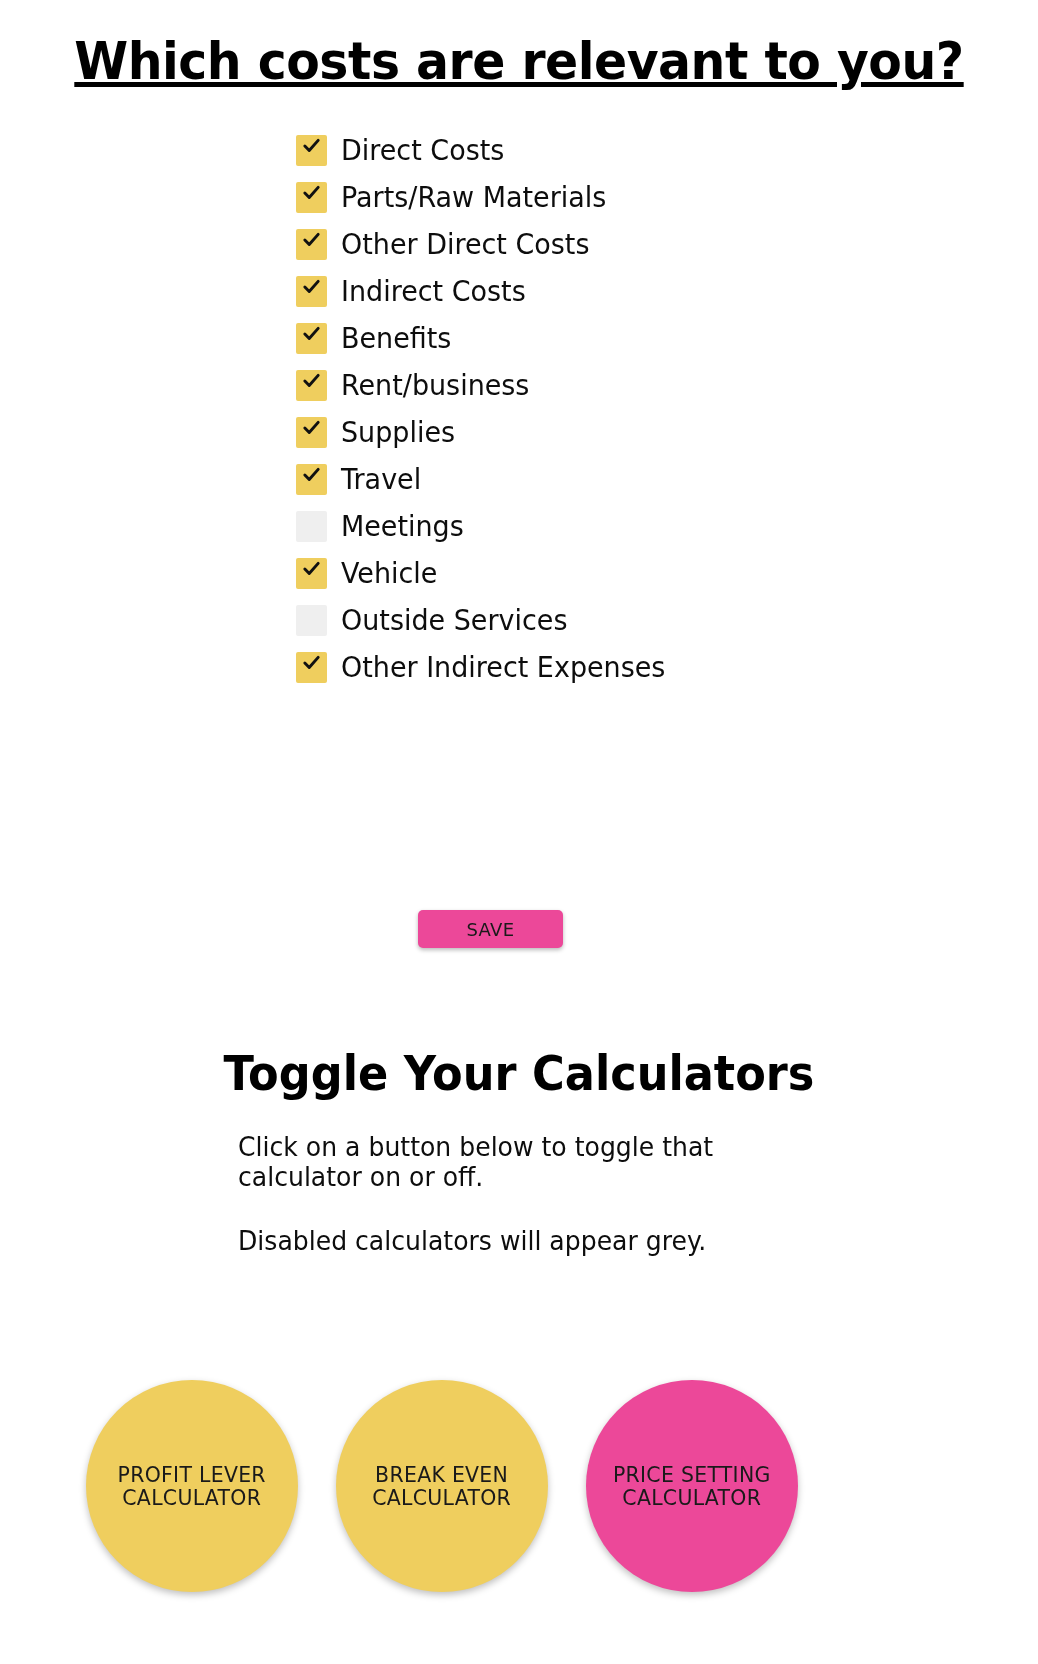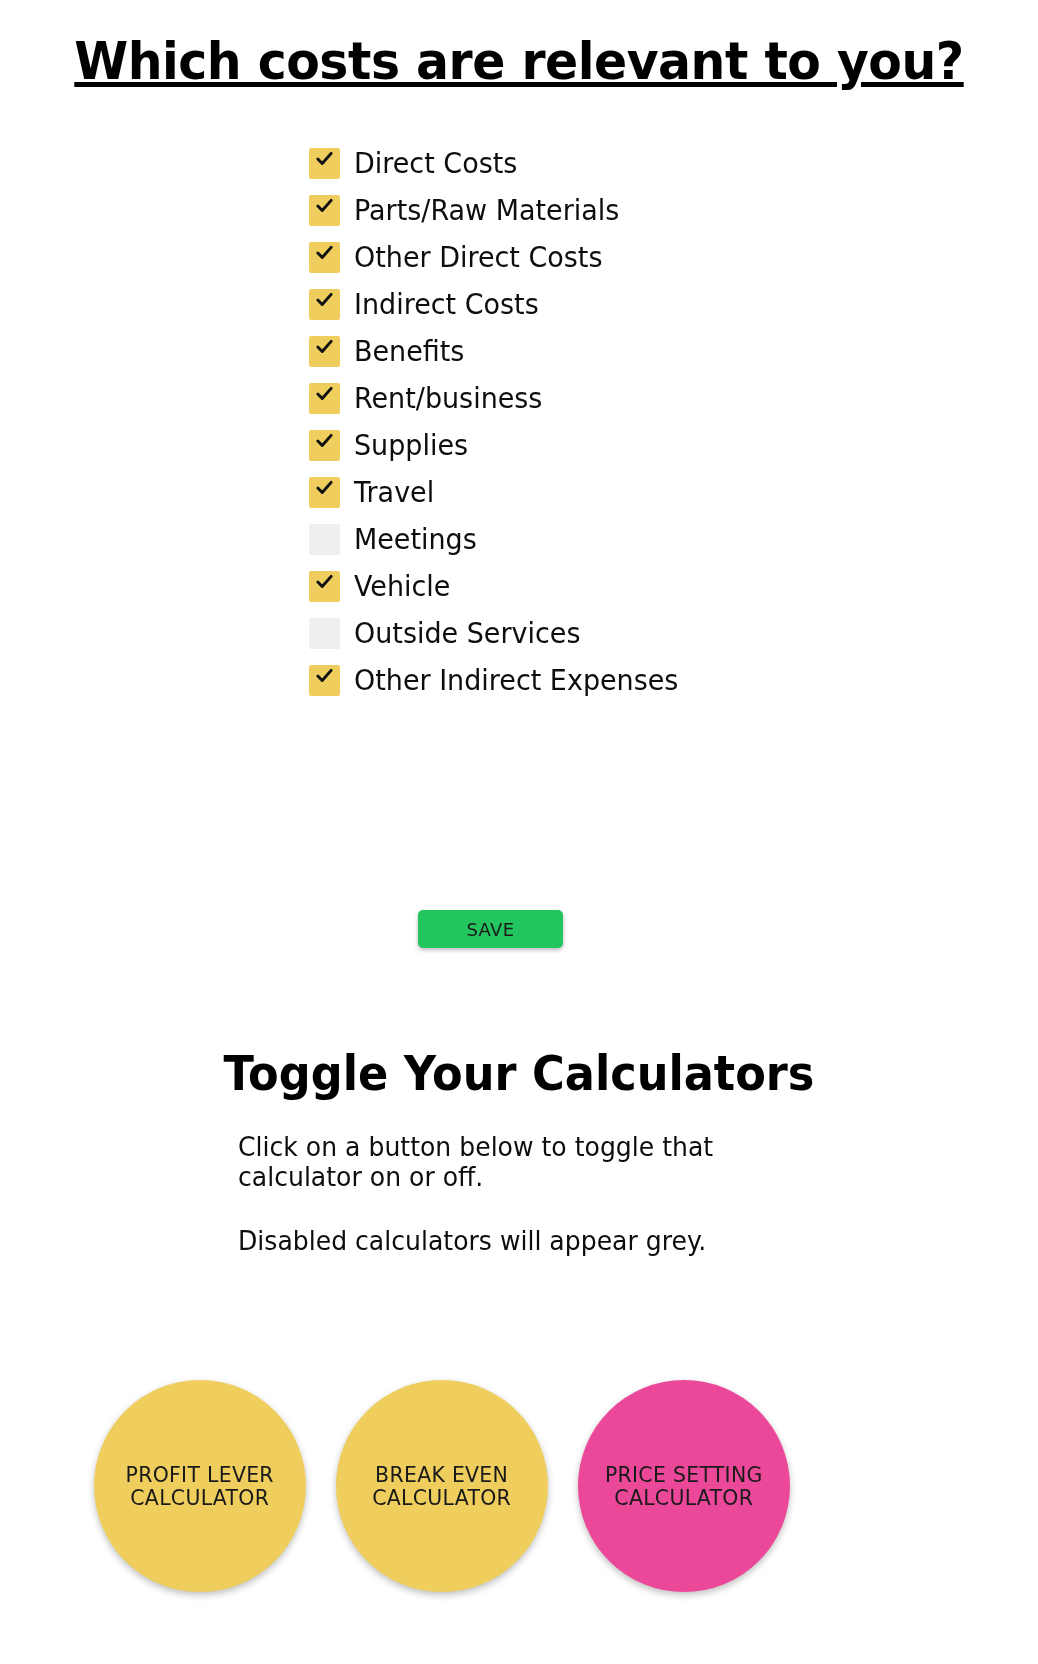--- a/index.html
+++ b/index.html
@@ -34,21 +34,21 @@
     font-size: 52px;
     letter-spacing: -0.5px;
     line-height: 1.05;
     margin: 0;
     padding-top: 34px;
     color: #000;
     transform: scaleX(0.94);
   }
 
   #checkbox-list {
-    margin: 14px;
+    margin: 1px;
     padding: 0;
     list-style: none;
     position: absolute;
     left: 295px;
     top: 126px;
     width: 700px;
     text-align: right;
   }
 
   .checkbox-row {
@@ -93,21 +93,21 @@
     transform-origin: left center;
   }
 
   
   #save-button {
     position: absolute;
     left: 418px;
     top: 910px;
     width: 145px;
     height: 38px;
-    background: #22c55e;
+    background: #ec4899;
     border: none;
     border-radius: 5px;
     box-shadow: 0 2px 4px rgba(0,0,0,0.28);
     font-family: "DejaVu Sans", sans-serif;
     font-size: 18px;
     letter-spacing: 0.4px;
     color: #1a1a1a;
     cursor: pointer;
     display: flex;
     align-items: center;
@@ -154,21 +154,21 @@
     margin-top: 34px;
   }
 
   #calculator-buttons {
     position: absolute;
     left: 0;
     top: 350px;
     width: 884px;
     display: flex;
     justify-content: center;
-    gap: 30px;
+    gap: 38px;
   }
 
   .calc-circle {
     width: 212px;
     height: 212px;
     border-radius: 50%;
     display: flex;
     align-items: center;
     justify-content: center;
     text-align: center;

